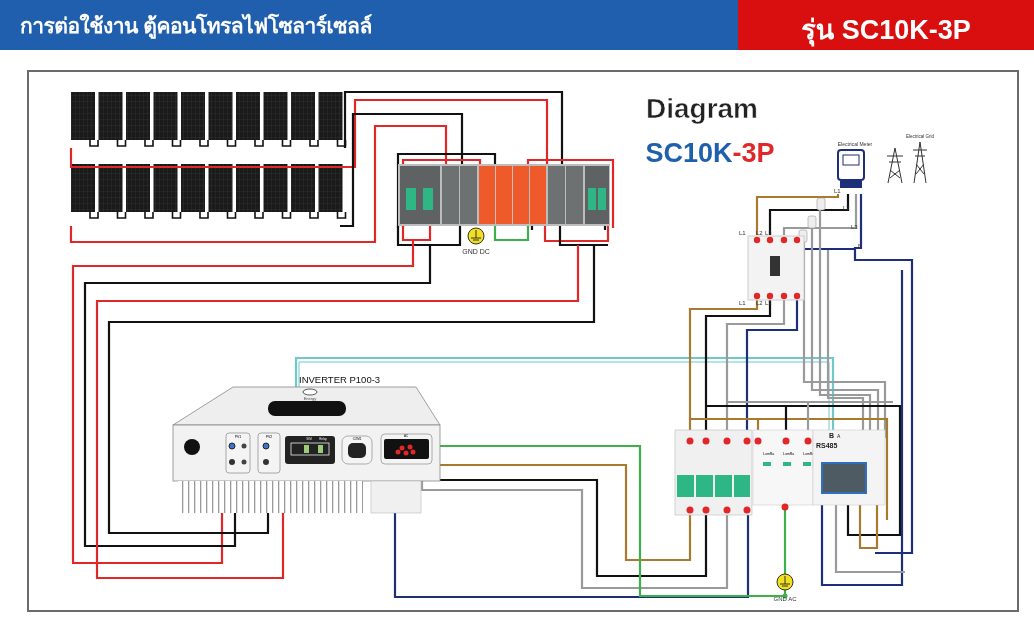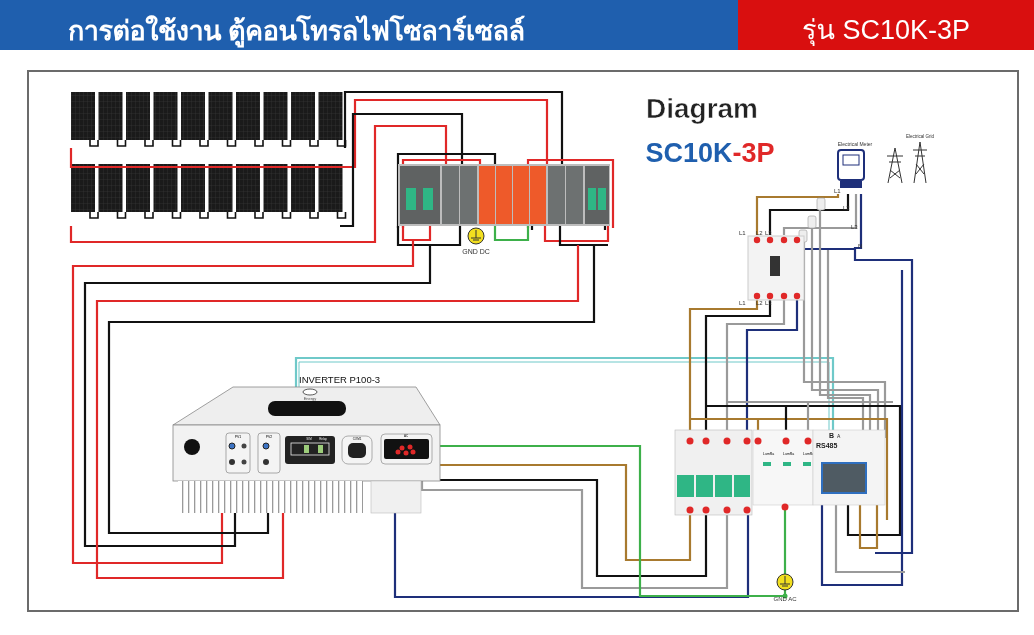--- a/index.html
+++ b/index.html
@@ -1,20 +1,20 @@
 <!DOCTYPE html>
 <html><head>
 <meta charset="utf-8">
 <style>
   html, body { margin:0; padding:0; background:#ffffff; }
   body { width:1034px; height:635px; position:relative; overflow:hidden; font-family:"Liberation Sans", sans-serif; }
   .header-left { position:absolute; left:0; top:0; width:738px; height:50px; background:#1f5fae; color:#fff; }
   .header-right { position:absolute; left:738px; top:0; width:296px; height:50px; background:#d90f0f; color:#fff; }
-  .header-title { position:absolute; left:20px; top:9px; font-size:27px; font-weight:bold; letter-spacing:-0.5px;margin-left:48px; }
-  .model-label { position:absolute; left:0; width:296px; top:8px; text-align:center; font-size:27px; font-weight:normal; }
+  .header-title { position:absolute; left:20px; top:9px; font-size:21px; font-weight:bold; letter-spacing:-0.5px; }
+  .model-label { position:absolute; left:0; width:296px; top:8px; text-align:center; font-size:27px; font-weight:bold; }
   .frame { position:absolute; left:27px; top:70px; width:992px; height:542px; border:2px solid #6b6b6b; box-sizing:border-box; }
   svg#diagram { position:absolute; left:0; top:0; }
   .t-diagram { font-family:"Liberation Sans", sans-serif; font-weight:bold; }
 </style>
 </head>
 <body>
 
 <div class="header-left">
   <div class="header-title">การต่อใช้งาน  ตู้คอนโทรลไฟโซลาร์เซลล์</div>
 </div>

